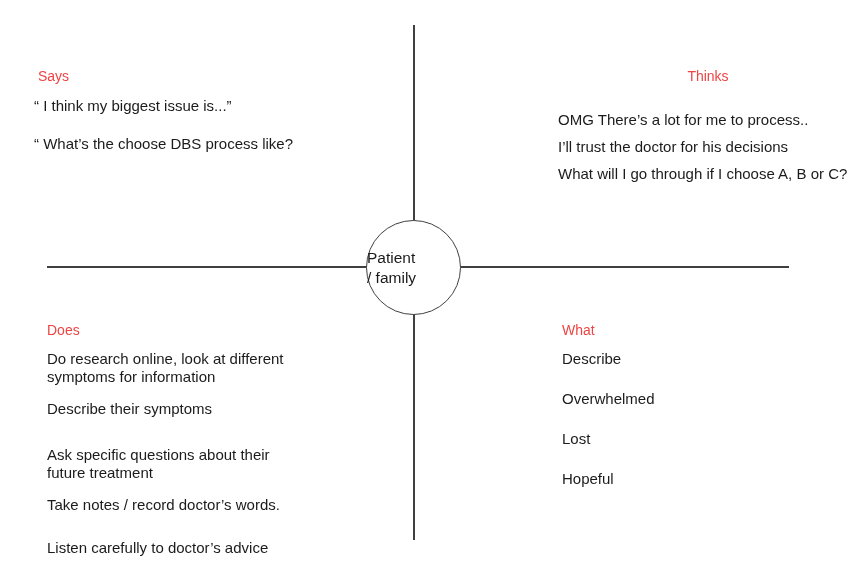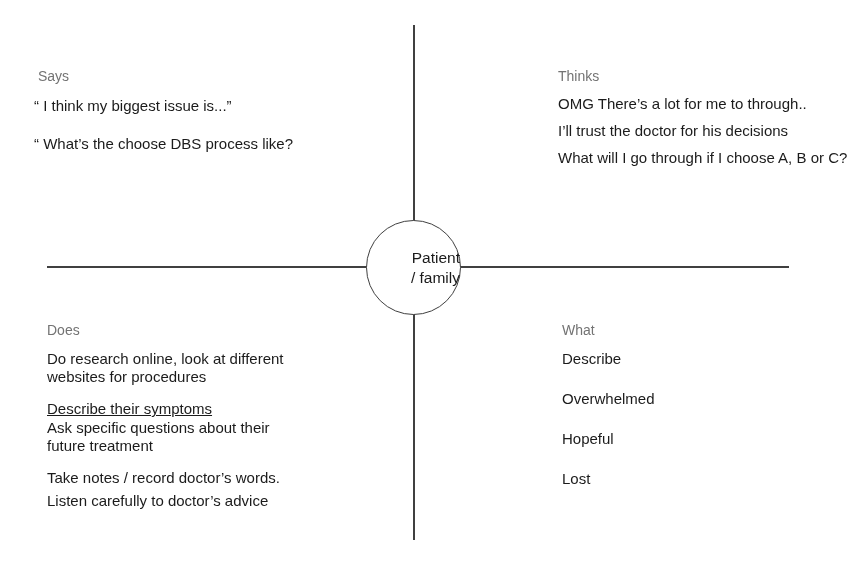--- a/index.html
+++ b/index.html
@@ -38,53 +38,53 @@
     position: absolute;
     left: 366px;
     top: 220px;
     width: 93px;
     height: 93px;
     background: #ffffff;
     border: 1.5px solid #404040;
     border-radius: 50%;
     display: flex;
     flex-direction: column;
-    align-items: flex-end;
+    align-items: flex-start;
     justify-content: center;
     font-size: 15.5px;
     line-height: 20px;
     z-index: 2;
   }
   
   .quad {
     position: absolute;
     font-size: 15px;
     line-height: 18px;
   }
   .qlabel {
     font-size: 14px;
     line-height: 17px;
-    color: #737373;
+    color: #ef4444;
   }
   .item {
     white-space: pre-line;
   }
   .quad-says { left: 34px; top: 68px; width: 310px; }
   .quad-says .qlabel { margin-left: 4px; margin-bottom: 12px; }
   .quad-says .item { margin-bottom: 20px; }
 
   .quad-thinks { left: 558px; top: 68px; width: 300px; }
-  .quad-thinks .qlabel { margin-bottom: 10px; }
+  .quad-thinks .qlabel { margin-bottom: 26px; text-align: center; }
   .quad-thinks .item { margin-bottom: 9px; }
 
   .quad-does { left: 47px; top: 322px; width: 320px; }
   .quad-does .qlabel { margin-bottom: 11px; }
   .quad-does .mb-a { margin-bottom: 14px; }
-  .quad-does .mb-b { margin-bottom: 1px; text-decoration: underline; }
-  .quad-does .mb-c { margin-bottom: 5px; }
+  .quad-does .mb-b { margin-bottom: 28px; }
+  .quad-does .mb-c { margin-bottom: 25px; }
 
   .quad-feels { left: 562px; top: 322px; width: 250px; }
   .quad-feels .qlabel { margin-bottom: 11px; }
   .quad-feels .item { margin-bottom: 22px; }
 </style>
 </head>
 <body>
 
 <div class="canvas">
 
@@ -97,37 +97,37 @@
   </div>
 
   <div class="quad quad-says">
     <div class="qlabel">Says</div>
     <div class="item">“ I think my biggest issue is...”</div>
     <div class="item">“ What’s the choose DBS process like?</div>
   </div>
 
   <div class="quad quad-thinks">
     <div class="qlabel">Thinks</div>
-    <div class="item">OMG There’s a lot for me to through..</div>
+    <div class="item">OMG There’s a lot for me to process..</div>
     <div class="item">I’ll trust the doctor for his decisions</div>
     <div class="item">What will I go through if I choose A, B or C?</div>
   </div>
 
   <div class="quad quad-does">
     <div class="qlabel">Does</div>
     <div class="item mb-a">Do research online, look at different
-websites for procedures</div>
+symptoms for information</div>
     <div class="item mb-b">Describe their symptoms</div>
     <div class="item mb-a">Ask specific questions about their
 future treatment</div>
     <div class="item mb-c">Take notes / record doctor’s words.</div>
     <div class="item">Listen carefully to doctor’s advice</div>
   </div>
 
   <div class="quad quad-feels">
     <div class="qlabel">What</div>
     <div class="item">Describe</div>
     <div class="item">Overwhelmed</div>
+    <div class="item">Lost</div>
     <div class="item">Hopeful</div>
-    <div class="item">Lost</div>
   </div>
 
 </div>
 
 </body></html>

